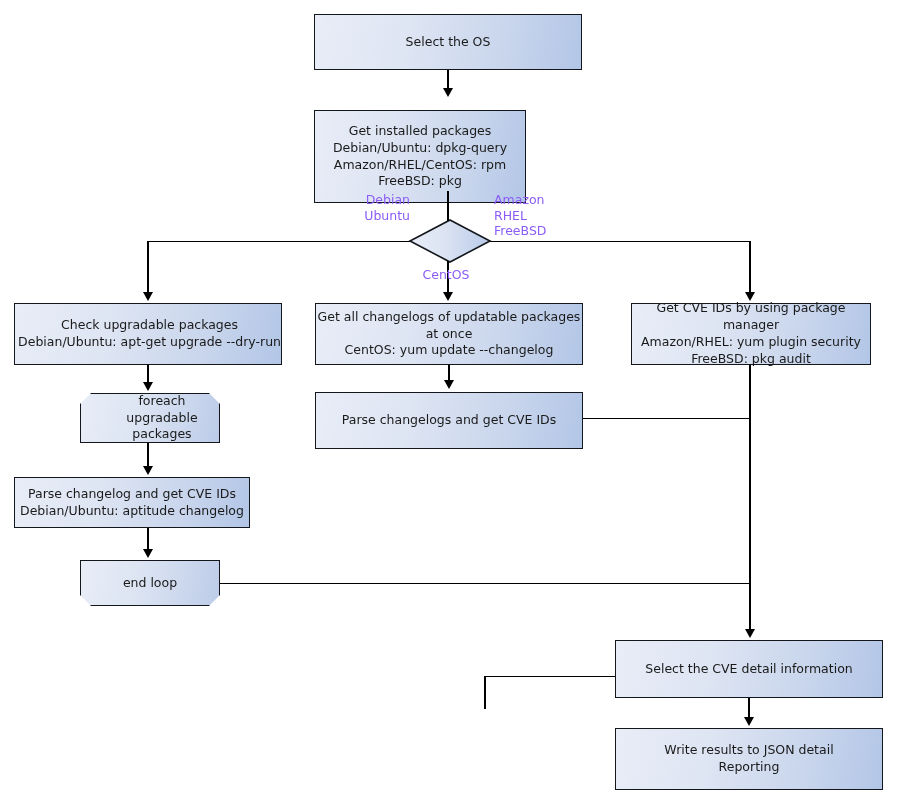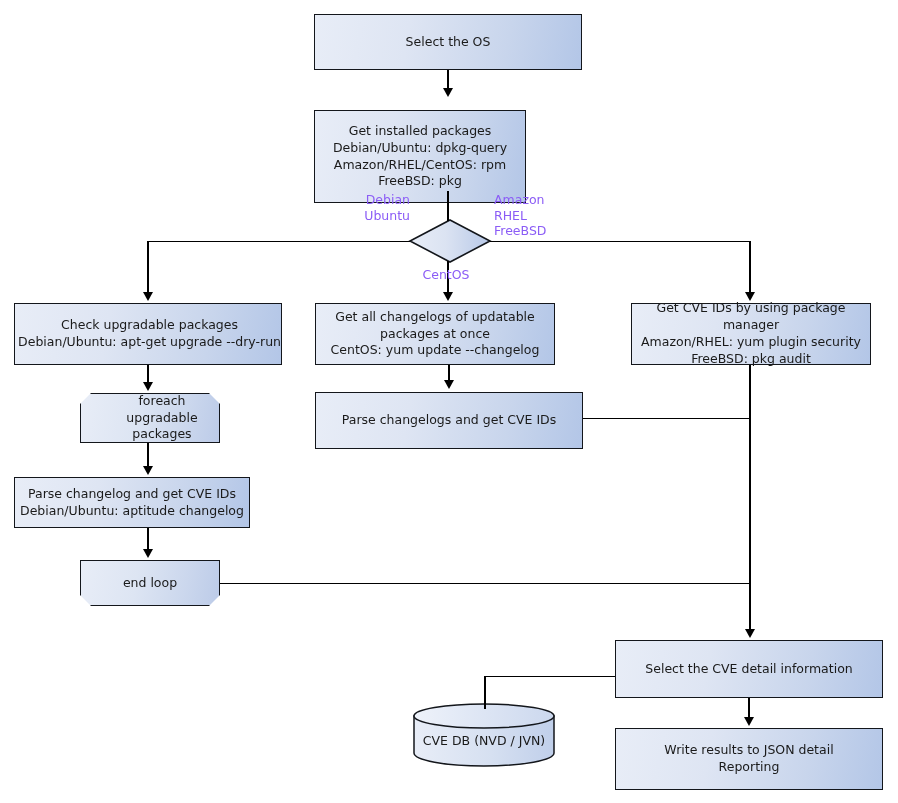--- a/index.html
+++ b/index.html
@@ -60,21 +60,21 @@
 
   <div class="node proc" style="left:14px;top:477px;width:236px;height:51px;">
     <span class="nl">Parse changelog and get  CVE IDs
 Debian/Ubuntu: aptitude changelog</span>
   </div>
 
   <div class="node loopend" style="left:80px;top:560px;width:140px;height:46px;">
     <span class="nl">end loop</span>
   </div>
 
-  <div class="node proc" style="left:315px;top:303px;width:240px;height:62px;">
+  <div class="node proc" style="left:315px;top:303px;width:268px;height:62px;">
     <span class="nl">Get all changelogs of updatable packages at once
 CentOS: yum update --changelog</span>
   </div>
 
   <div class="node proc" style="left:315px;top:392px;width:268px;height:57px;">
     <span class="nl">Parse changelogs and get CVE IDs</span>
   </div>
 
   <div class="node proc" style="left:631px;top:303px;width:240px;height:62px;">
     <span class="nl">Get CVE IDs by using package manager
@@ -84,38 +84,20 @@
 
   <div class="node proc" style="left:615px;top:640px;width:268px;height:58px;">
     <span class="nl">Select the CVE detail information</span>
   </div>
 
   <div class="node proc" style="left:615px;top:728px;width:268px;height:62px;">
     <span class="nl">Write results to JSON detail
 Reporting</span>
   </div>
 
-  <div class="dbnode" style="left:412px;top:703px;width:144px;height:66px;">
-    <svg style="position:absolute;left:0;top:0;" width="144" height="66" viewBox="0 0 144 66">
-      <defs>
-        <linearGradient id="cylgrad" x1="0" y1="0" x2="1" y2="0">
-          <stop offset="0%" stop-color="#e8edf7"></stop>
-          <stop offset="55%" stop-color="#d6e0f1"></stop>
-          <stop offset="100%" stop-color="#c0cfea"></stop>
-        </linearGradient>
-        <linearGradient id="capgrad" x1="0" y1="0" x2="1" y2="0">
-          <stop offset="0%" stop-color="#eef2fa"></stop>
-          <stop offset="100%" stop-color="#ccd8ee"></stop>
-        </linearGradient>
-      </defs>
-      <path d="M2,13 L2,50 A70,13 0 0 0 142,50 L142,13 Z" fill="url(#cylgrad)" stroke="#13161b" stroke-width="1.5"></path>
-      <ellipse cx="72" cy="13" rx="70" ry="12" fill="url(#capgrad)" stroke="#13161b" stroke-width="1.5"></ellipse>
-    </svg>
-    <span style="margin-top:8px;">CVE DB (NVD / JVN)</span>
-  </div>
 
   <div class="edge v" style="left:447.3px;top:70px;height:19px;"></div>
   <div class="arrow" style="left:442.5px;top:88px;"></div>
 
   <div class="edge v" style="left:447.3px;top:191px;height:30px;"></div>
 
   <div class="edge h" style="left:148px;top:240.5px;width:262px;"></div>
   <div class="edge v" style="left:147.3px;top:240.5px;height:53px;"></div>
   <div class="arrow" style="left:142.5px;top:292px;"></div>
 

